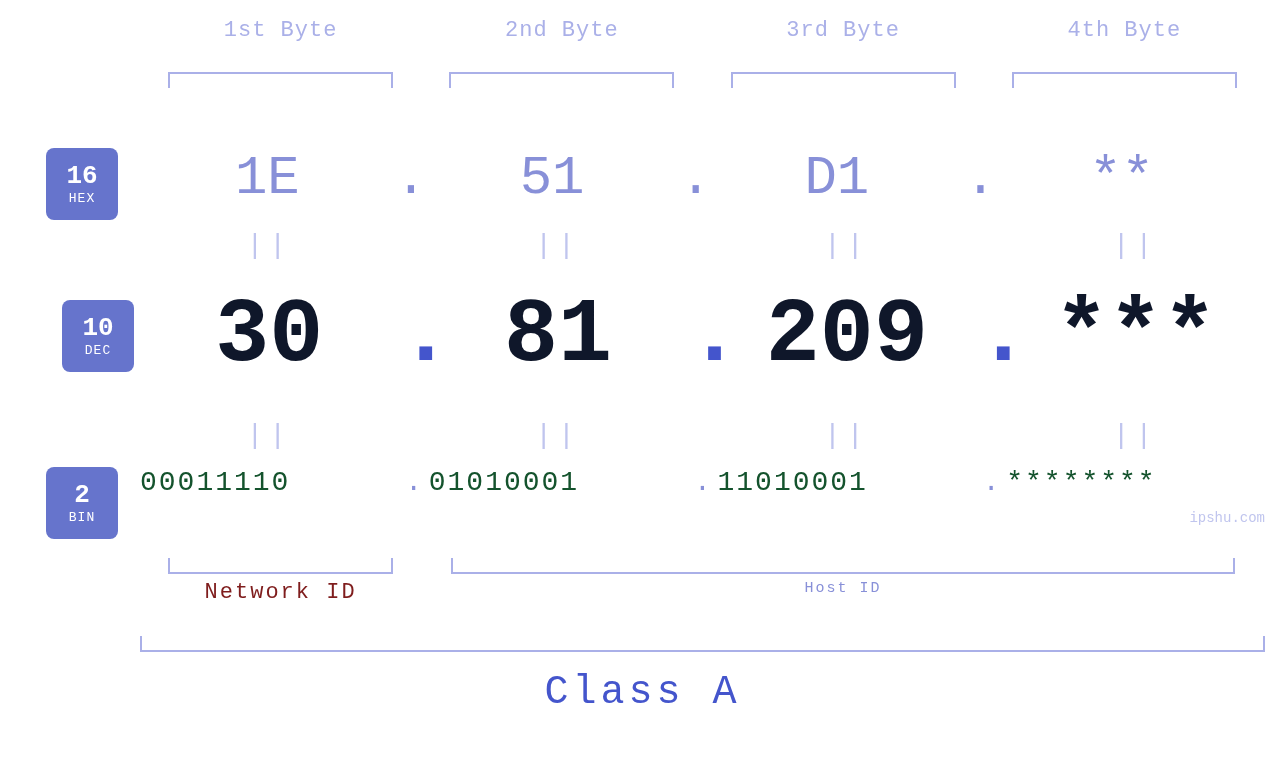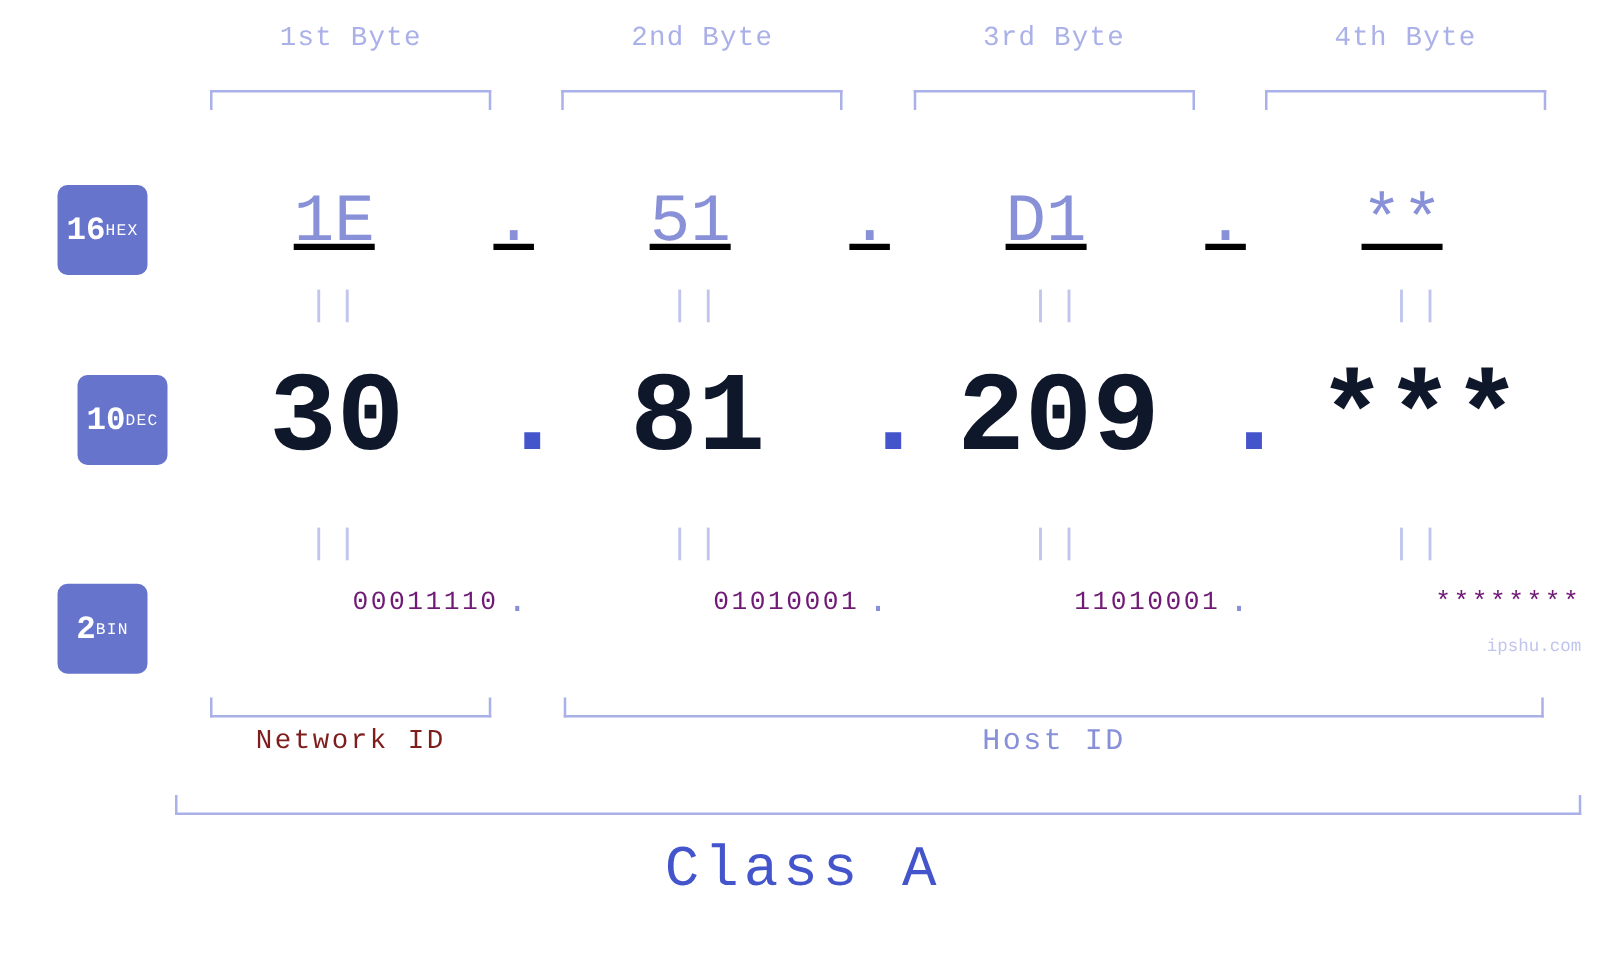--- a/index.html
+++ b/index.html
@@ -22,21 +22,21 @@
       align-items: center;
       border-radius: 16px;
     }
 
     .badge {
       width: 72px;
       height: 72px;
       background: #6674cc;
       border-radius: 8px;
       display: flex;
-      flex-direction: row;
+      flex-direction: column;
       align-items: center;
       justify-content: center;
       color: white;
     }
 
     .badge-num {
       font-size: 26px;
       font-weight: bold;
       line-height: 1.1;
     }
@@ -142,23 +142,23 @@
       width: 30px;
       text-align: center;
       font-size: 90px;
       font-weight: bold;
       color: #4455cc;
       flex-shrink: 0;
     }
 
     .bin-cell {
       flex: 1;
-      text-align: right;
-      font-size: 21px;
-      color: #701a75;
+      text-align: left;
+      font-size: 28px;
+      color: #14532d;
       font-family: 'Courier New', Courier, monospace;
       letter-spacing: 2px;
     }
 
     .bin-dot {
       width: 30px;
       text-align: center;
       font-size: 28px;
       color: #8890d8;
       flex-shrink: 0;
@@ -201,21 +201,21 @@
     </div>
   </div>
 
   <div style="position:absolute;left:46px;top:148px;">
     <div class="badge">
       <span class="badge-num">16</span>
       <span class="badge-label">HEX</span>
     </div>
   </div>
 
-  <div class="hex-row" style="position:absolute;top:148px;left:140px;right:36px;display:flex;align-items:flex-start;text-decoration:underline;">
+  <div class="hex-row" style="position:absolute;top:148px;left:140px;right:36px;display:flex;align-items:flex-start;">
     <div class="byte-cell" style="font-size:54px;">1E</div>
     <div class="dot-cell">.</div>
     <div class="byte-cell" style="font-size:54px;">51</div>
     <div class="dot-cell">.</div>
     <div class="byte-cell" style="font-size:54px;">D1</div>
     <div class="dot-cell">.</div>
     <div class="byte-cell" style="font-size:54px;">**</div>
   </div>
 
   <div style="position:absolute;top:230px;left:140px;right:20px;display:flex;align-items:center;">
@@ -278,24 +278,24 @@
       <div style="width:80%;height:16px;border-bottom:2px solid #aab0e8;border-left:2px solid #aab0e8;border-right:2px solid #aab0e8;"></div>
     </div>
 
     <div style="flex:3;display:flex;justify-content:center;">
       <div style="width:93%;height:16px;border-bottom:2px solid #aab0e8;border-left:2px solid #aab0e8;border-right:2px solid #aab0e8;"></div>
     </div>
   </div>
 
   <div style="position:absolute;top:580px;left:140px;right:20px;display:flex;">
     <div style="flex:1;text-align:center;font-size:22px;color:#7f1d1d;font-family:'Courier New',Courier,monospace;letter-spacing:2px;">Network ID</div>
-    <div style="flex:3;text-align:center;font-size:24px;color:#8890d8;font-family:'Courier New',Courier,monospace;letter-spacing:2px;">Host ID</div>
+    <div style="flex:3;text-align:center;font-size:15px;color:#8890d8;font-family:'Courier New',Courier,monospace;letter-spacing:2px;">Host ID</div>
   </div>
 
   <div style="position:absolute;top:636px;left:140px;right:20px;">
     <div style="width:100%;height:16px;border-bottom:2px solid #aab0e8;border-left:2px solid #aab0e8;border-right:2px solid #aab0e8;"></div>
   </div>
 
-  <div style="position:absolute;top:670px;left:0;right:0;text-align:center;font-size:46px;color:#4455cc;font-family:'Courier New',Courier,monospace;letter-spacing:4px;">Class A</div>
+  <div style="position:absolute;top:670px;left:0;right:0;text-align:center;font-size:40px;color:#4455cc;font-family:'Courier New',Courier,monospace;letter-spacing:4px;">Class A</div>
 
   <div class="watermark">ipshu.com</div>
 
 </div>
 
 </body></html>

